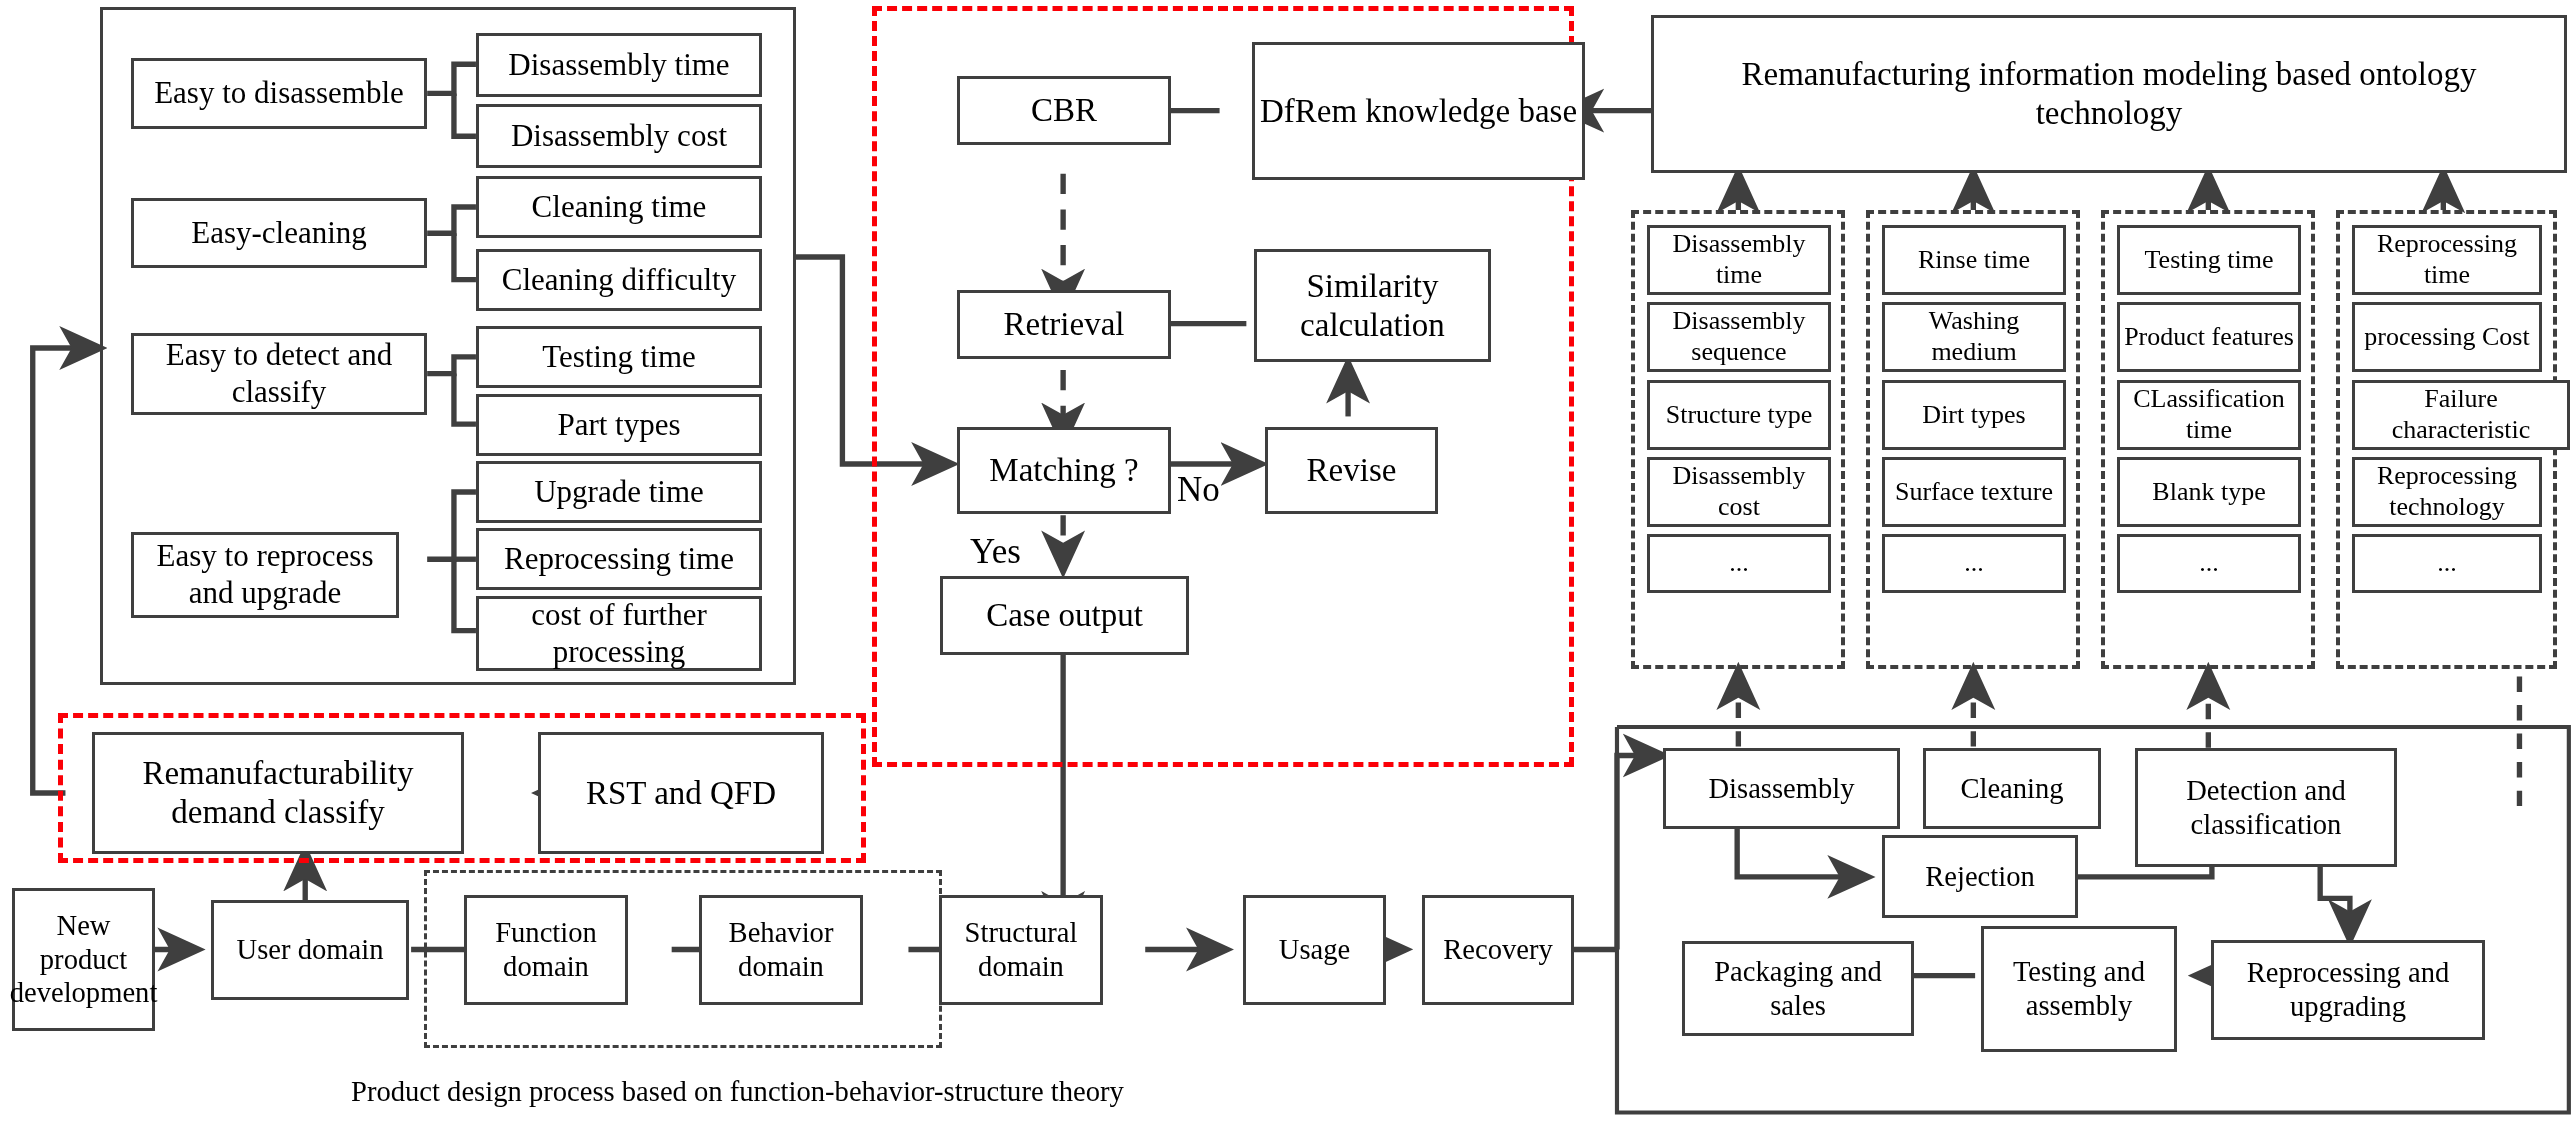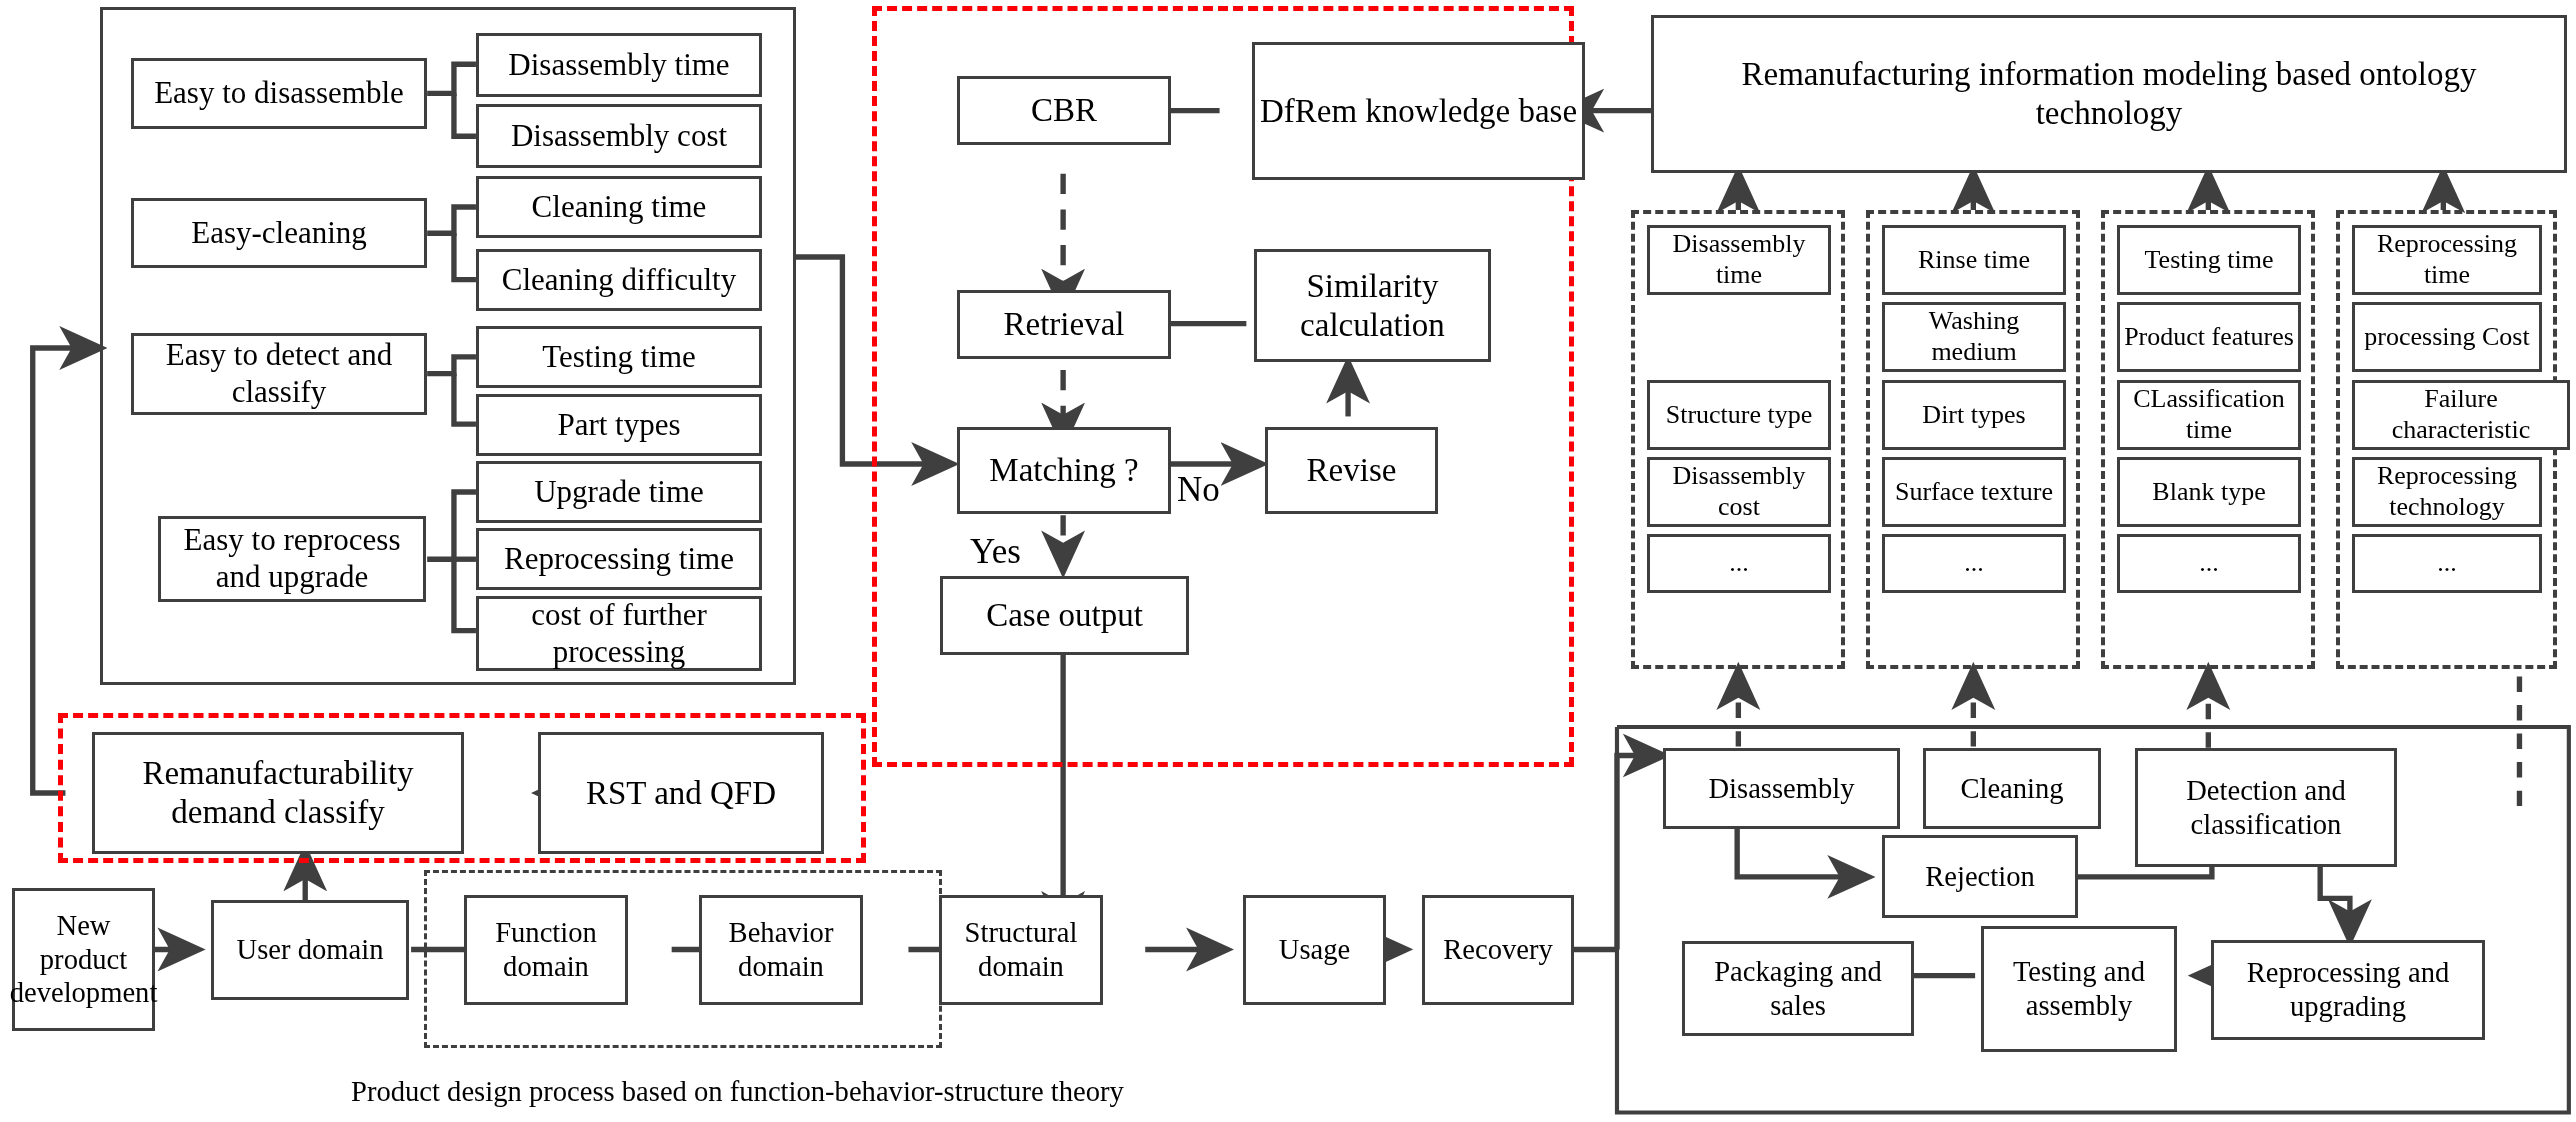--- a/index.html
+++ b/index.html
@@ -109,21 +109,21 @@
   <div class="box f52" style="left:476px;top:104px;width:286px;height:64px;">Disassembly cost</div>
 
   <div class="box f52" style="left:131px;top:198px;width:296px;height:70px;">Easy-cleaning</div>
   <div class="box f52" style="left:476px;top:176px;width:286px;height:62px;">Cleaning time</div>
   <div class="box f52" style="left:476px;top:249px;width:286px;height:62px;">Cleaning difficulty</div>
 
   <div class="box f52" style="left:131px;top:333px;width:296px;height:82px;">Easy to detect and classify</div>
   <div class="box f52" style="left:476px;top:326px;width:286px;height:62px;">Testing time</div>
   <div class="box f52" style="left:476px;top:394px;width:286px;height:62px;">Part types</div>
 
-  <div class="box f52" style="left:131px;top:516px;width:268px;height:86px;margin-left:27px;">Easy to reprocess and upgrade</div>
+  <div class="box f52" style="left:131px;top:532px;width:268px;height:86px;">Easy to reprocess and upgrade</div>
   <div class="box f52" style="left:476px;top:461px;width:286px;height:62px;">Upgrade time</div>
   <div class="box f52" style="left:476px;top:528px;width:286px;height:62px;">Reprocessing time</div>
   <div class="box f52" style="left:476px;top:596px;width:286px;height:75px;">cost of further processing</div>
 
   <div class="reddash" style="left:872px;top:6px;width:702px;height:761px;"></div>
   <div class="reddash" style="left:58px;top:713px;width:808px;height:150px;"></div>
 
   <div class="box f56" style="left:957px;top:76px;width:214px;height:69px;">CBR</div>
   <div class="box f56" style="left:1231px;top:42px;width:333px;height:138px;margin-left:21px;">DfRem knowledge base</div>
   <div class="box f56" style="left:957px;top:290px;width:214px;height:69px;">Retrieval</div>
@@ -132,20 +132,21 @@
   <div class="box f56" style="left:1265px;top:427px;width:173px;height:87px;">Revise</div>
   <div class="box f56" style="left:940px;top:576px;width:249px;height:79px;">Case output</div>
 
   <div class="edgelabel f46" style="left:1177px;top:470px;">No</div>
   <div class="edgelabel f46" style="left:970px;top:532px;">Yes</div>
 
   <div class="box f56" style="left:1651px;top:15px;width:916px;height:158px;padding:0 36px;">Remanufacturing information modeling based ontology technology</div>
 
   <div class="dotpanel" style="left:1631px;top:210px;width:214px;height:459px;"></div>
   <div class="box thin f44" style="left:1647px;top:225px;width:184px;height:70px;">Disassembly time</div>
+  <div class="box thin f44" style="left:1647px;top:302px;width:184px;height:70px;">Disassembly sequence</div>
   <div class="box thin f44" style="left:1647px;top:380px;width:184px;height:70px;">Structure type</div>
   <div class="box thin f44" style="left:1647px;top:457px;width:184px;height:70px;">Disassembly cost</div>
   <div class="box thin f44" style="left:1647px;top:534px;width:184px;height:59px;">...</div>
 
   <div class="dotpanel" style="left:1866px;top:210px;width:214px;height:459px;"></div>
   <div class="box thin f44" style="left:1882px;top:225px;width:184px;height:70px;">Rinse time</div>
   <div class="box thin f44" style="left:1882px;top:302px;width:184px;height:70px;">Washing medium</div>
   <div class="box thin f44" style="left:1882px;top:380px;width:184px;height:70px;">Dirt types</div>
   <div class="box thin f44" style="left:1882px;top:457px;width:184px;height:70px;">Surface texture</div>
   <div class="box thin f44" style="left:1882px;top:534px;width:184px;height:59px;">...</div>

